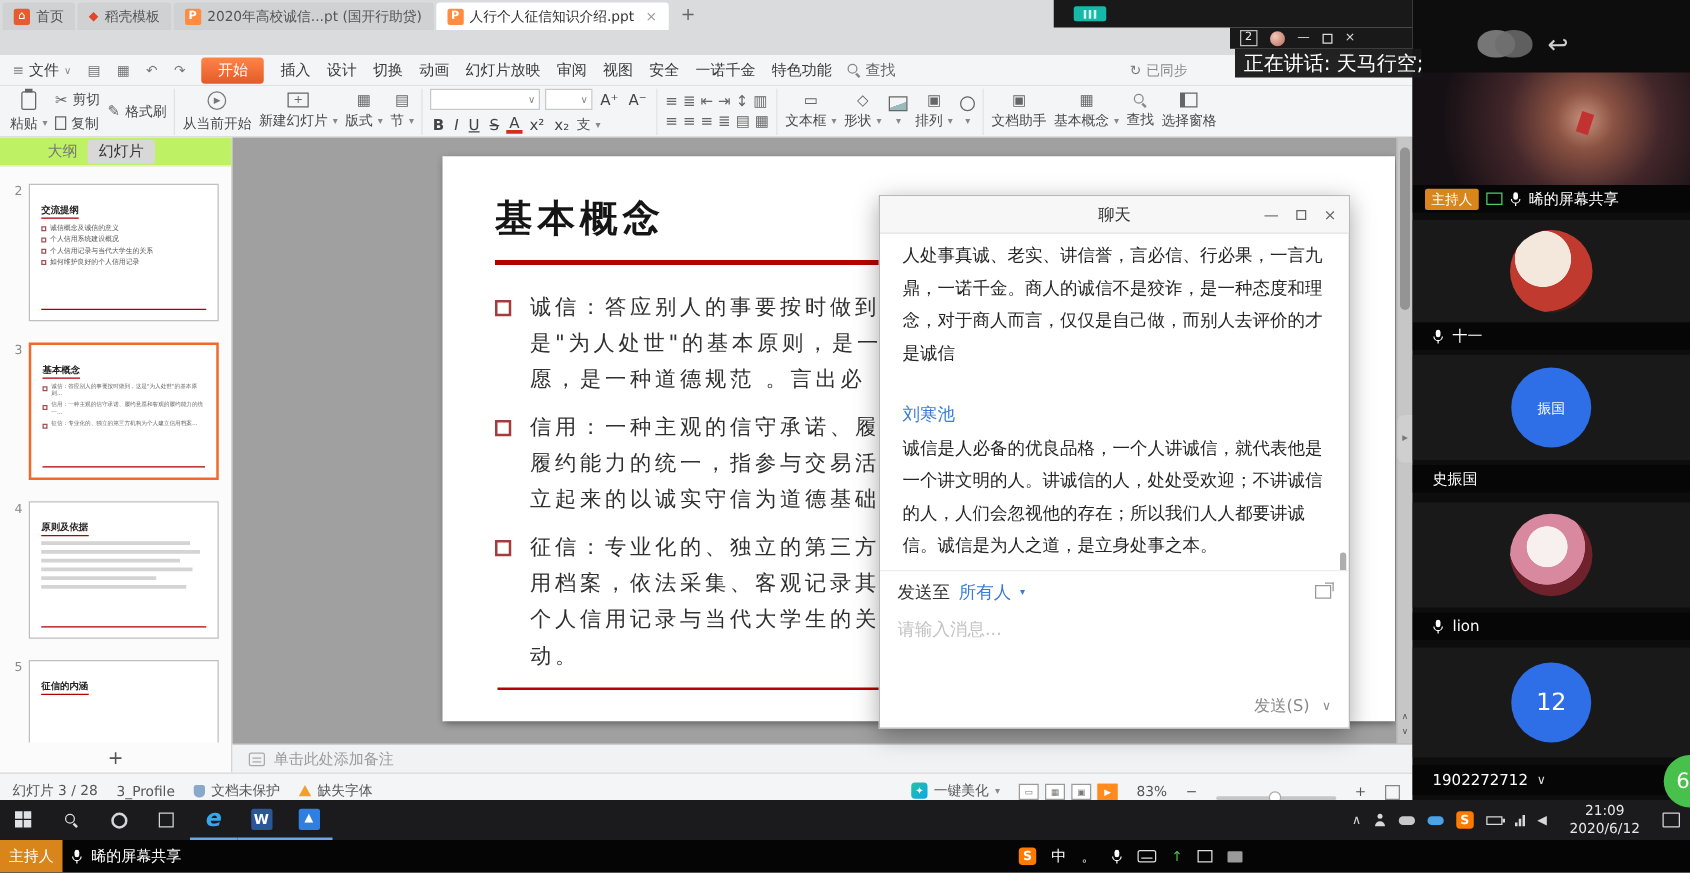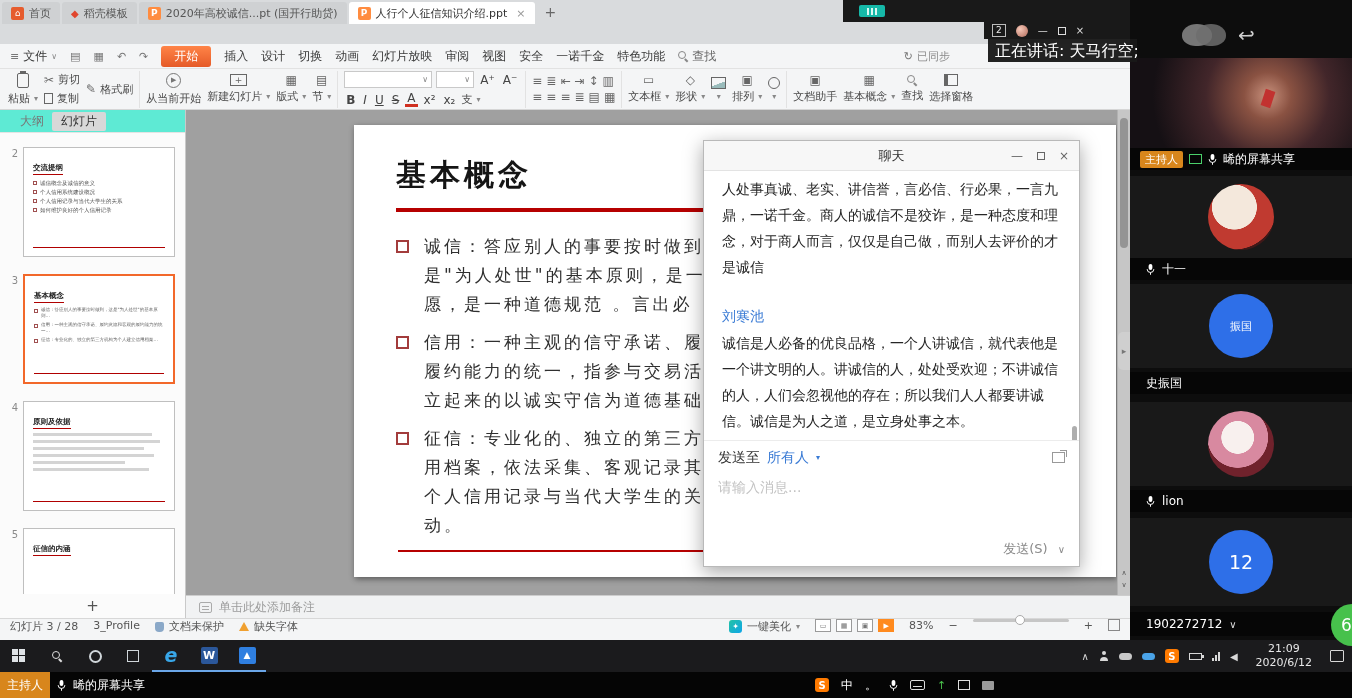--- a/index.html
+++ b/index.html
@@ -60,21 +60,21 @@
 .copy-ic{width:9px;height:11px;border:1px solid #666;position:relative;background:#f4f5f6}
 .copy-ic::after{content:'';position:absolute;left:2px;top:-4px;width:9px;height:11px;border:1px solid #666;background:#f4f5f6;z-index:-1}
 .slide-ic{width:17px;height:12px;border:1px solid #666;font-size:9px;line-height:10px;text-align:center;color:#666}
 .pic-ic{width:15px;height:12px;border:1px solid #666;background:linear-gradient(160deg,#f4f5f6 55%,#9bb 56%)}
 .circ-ic{width:12px;height:12px;border:1.5px solid #666;border-radius:50%}
 .panel-ic{width:14px;height:12px;border:1px solid #666;border-left:4px solid #666}
 
 
 .work{flex:1;display:flex;min-height:0}
 .lpanel{width:186px;background:#fbfbfb;border-right:1px solid #c9c9c9;display:flex;flex-direction:column;flex:none}
-.ptabs{height:23px;display:flex;align-items:center;gap:8px;padding-left:20px;font-size:12px;color:#777;border-bottom:1px solid #e4e4e4;background:#5eead4;flex:none}
+.ptabs{height:23px;display:flex;align-items:center;gap:8px;padding-left:38px;font-size:12px;color:#777;border-bottom:1px solid #e4e4e4;background:#bef264;flex:none}
 .ptab.active{background:#d8d8d8;padding:1px 9px;border-radius:2px;color:#333}
 .thumbs{flex:1;overflow:hidden;padding:14px 8px 0 6px}
 .trow2{display:flex;gap:5px;margin-bottom:17px}
 .tnum{width:12px;text-align:right;font-size:10px;color:#8a8a8a;padding-top:1px;flex:none}
 .thumb{width:152px;height:110px;background:#fff;border:1px solid #bfbfbf;padding:7px 9px;position:relative;overflow:hidden}
 .thumb.sel{border:2px solid #f2682a}
 .tht{display:inline-block;font-size:7.5px;color:#222;border-bottom:1.5px solid #b00000;padding-bottom:1px;margin-bottom:4px;font-weight:bold;white-space:nowrap}
 .thli{display:flex;align-items:flex-start;gap:3px;font-size:5.5px;color:#555;line-height:9px}
 .thsq{width:4px;height:4px;border:1px solid #a05050;flex:none;margin-top:2px}
 .thmini{display:flex;gap:3px;font-size:4.5px;color:#666;line-height:6px;margin-bottom:3px}
@@ -94,21 +94,21 @@
 .brule{position:absolute;left:44px;right:58px;bottom:25px;height:2px;background:#b60000}
 .vscroll{position:absolute;top:0;right:0;bottom:0;width:13px;background:#c6c6c6;border-left:1px solid #b2b2b2}
 .vthumb{position:absolute;top:8px;left:2px;width:8px;height:130px;background:#949494;border-radius:4px}
 .vbtns{position:absolute;bottom:6px;left:0;width:12px;display:flex;flex-direction:column;gap:4px;align-items:center;color:#555;font-size:7px}
 .collapse{position:absolute;right:0;top:222px;width:12px;height:38px;background:#cfcfcf;border-radius:5px 0 0 5px;display:flex;align-items:center;justify-content:center;font-size:9px;color:#777;z-index:5}
 .notes{height:23px;background:#f1f2f3;border-top:1px solid #cdcdcd;display:flex;align-items:center;gap:7px;padding-left:13px;font-size:12px;color:#9b9b9b;flex:none}
 .nico{width:13px;height:11px;border:1px solid #aaa;border-radius:2px;position:relative;flex:none}
 .nico::after{content:'';position:absolute;left:2px;top:3px;right:2px;height:1px;background:#aaa;box-shadow:0 3px 0 #aaa}
 
 
-.status{height:22px;background:#f4f5f6;border-top:1px solid #d8d8d8;display:flex;align-items:flex-start;font-size:11px;color:#555;padding:0 10px;gap:15px;flex:none}
+.status{height:22px;background:#f4f5f6;border-top:1px solid #d8d8d8;display:flex;align-items:flex-end;font-size:11px;color:#555;padding:0 10px;gap:15px;flex:none}
 .sgroup{display:flex;align-items:center;gap:5px;white-space:nowrap}
 .shield{width:9px;height:10px;background:#8aa8c8;border-radius:2px 2px 4px 4px}
 .warn{width:0;height:0;border-left:5px solid transparent;border-right:5px solid transparent;border-bottom:9px solid #f0a030}
 .beaut-ic{width:13px;height:13px;border-radius:3px;background:linear-gradient(135deg,#23c3a4,#0ea5e9);color:#fff;font-size:8px;line-height:13px;text-align:center}
 .vicon{width:16px;height:13px;border:1px solid #9a9a9a;background:#fff;font-size:7px;color:#777;display:flex;align-items:center;justify-content:center}
 .vicon.play{background:#ff8a1e;border-color:#ff8a1e;color:#fff}
 .ztrack{width:96px;height:3px;background:#c6c6c6;position:relative;border-radius:2px}
 .zhandle{position:absolute;left:42px;top:-4px;width:10px;height:10px;border-radius:50%;background:#fff;border:1px solid #aaa}
 .fullsc{width:12px;height:12px;border:1px solid #888}
 
@@ -125,21 +125,21 @@
 .hbadge{background:#d8861c;color:#fff;font-size:11px;padding:1px 5px;border-radius:2px;white-space:nowrap}
 .scrico{width:13px;height:10px;border:1px solid #4ad06a;flex:none}
 .namerow{position:absolute;left:0;width:222px;height:22px;background:#060606;display:flex;align-items:center;gap:7px;padding:0 16px;font-size:12px;color:#fff}
 .avtile{position:absolute;left:0;width:222px;display:flex;align-items:center;justify-content:center;background:#191919}
 .av1{width:66px;height:66px;border-radius:50%;background:radial-gradient(circle at 40% 35%,#f4e8dc 0 38%,#c03a30 39% 72%,#401818 73%)}
 .av3{width:66px;height:66px;border-radius:50%;background:radial-gradient(circle at 45% 40%,#f8f0ee 0 30%,#d889a0 31% 56%,#70222c 57%)}
 .avblue{width:64px;height:64px;border-radius:50%;background:#2e6fe8;display:flex;align-items:center;justify-content:center;color:#fff}
 #gbadge{position:absolute;left:1331px;top:604px;width:42px;height:42px;border-radius:50%;background:#47c14c;color:#fff;font-size:17px;display:flex;align-items:center;padding-left:10px;z-index:40}
 
 
-.chat{position:absolute;left:703px;top:140px;width:377px;height:427px;background:#fff;border:1px solid #b9b9b9;box-shadow:0 5px 18px rgba(0,0,0,.35);display:flex;flex-direction:column;z-index:20;font-size:14px;color:#262626}
+.chat{position:absolute;left:703px;top:156px;width:377px;height:427px;background:#fff;border:1px solid #b9b9b9;box-shadow:0 5px 18px rgba(0,0,0,.35);display:flex;flex-direction:column;z-index:20;font-size:14px;color:#262626}
 .chat-head{height:30px;background:#f7f7f7;border-bottom:1px solid #e3e3e3;position:relative;display:flex;align-items:center;justify-content:center;font-size:13px;color:#333;flex:none}
 .chat-ctrl{position:absolute;right:10px;top:0;height:30px;display:flex;align-items:center;gap:14px;color:#666;font-size:12px}
 .chat-body{flex:1;position:relative;padding:5px 18px 0;line-height:26px;overflow:hidden}
 .chat-name{color:#3a7bd5;margin:23px 0 1px}
 .chat-sb{position:absolute;right:2px;top:255px;width:5px;height:58px;background:#aeaeae;border-radius:3px}
 .sendto{height:34px;border-top:1px solid #ececec;display:flex;align-items:center;padding:0 14px;gap:7px;flex:none}
 .sendto .to{color:#333}
 .sendto .who{color:#3a7bd5}
 .pop-ic{margin-left:auto;width:13px;height:11px;border:1px solid #999;position:relative}
 .pop-ic::after{content:'';position:absolute;right:-3px;top:-3px;width:6px;height:6px;border-top:1px solid #999;border-right:1px solid #999}

